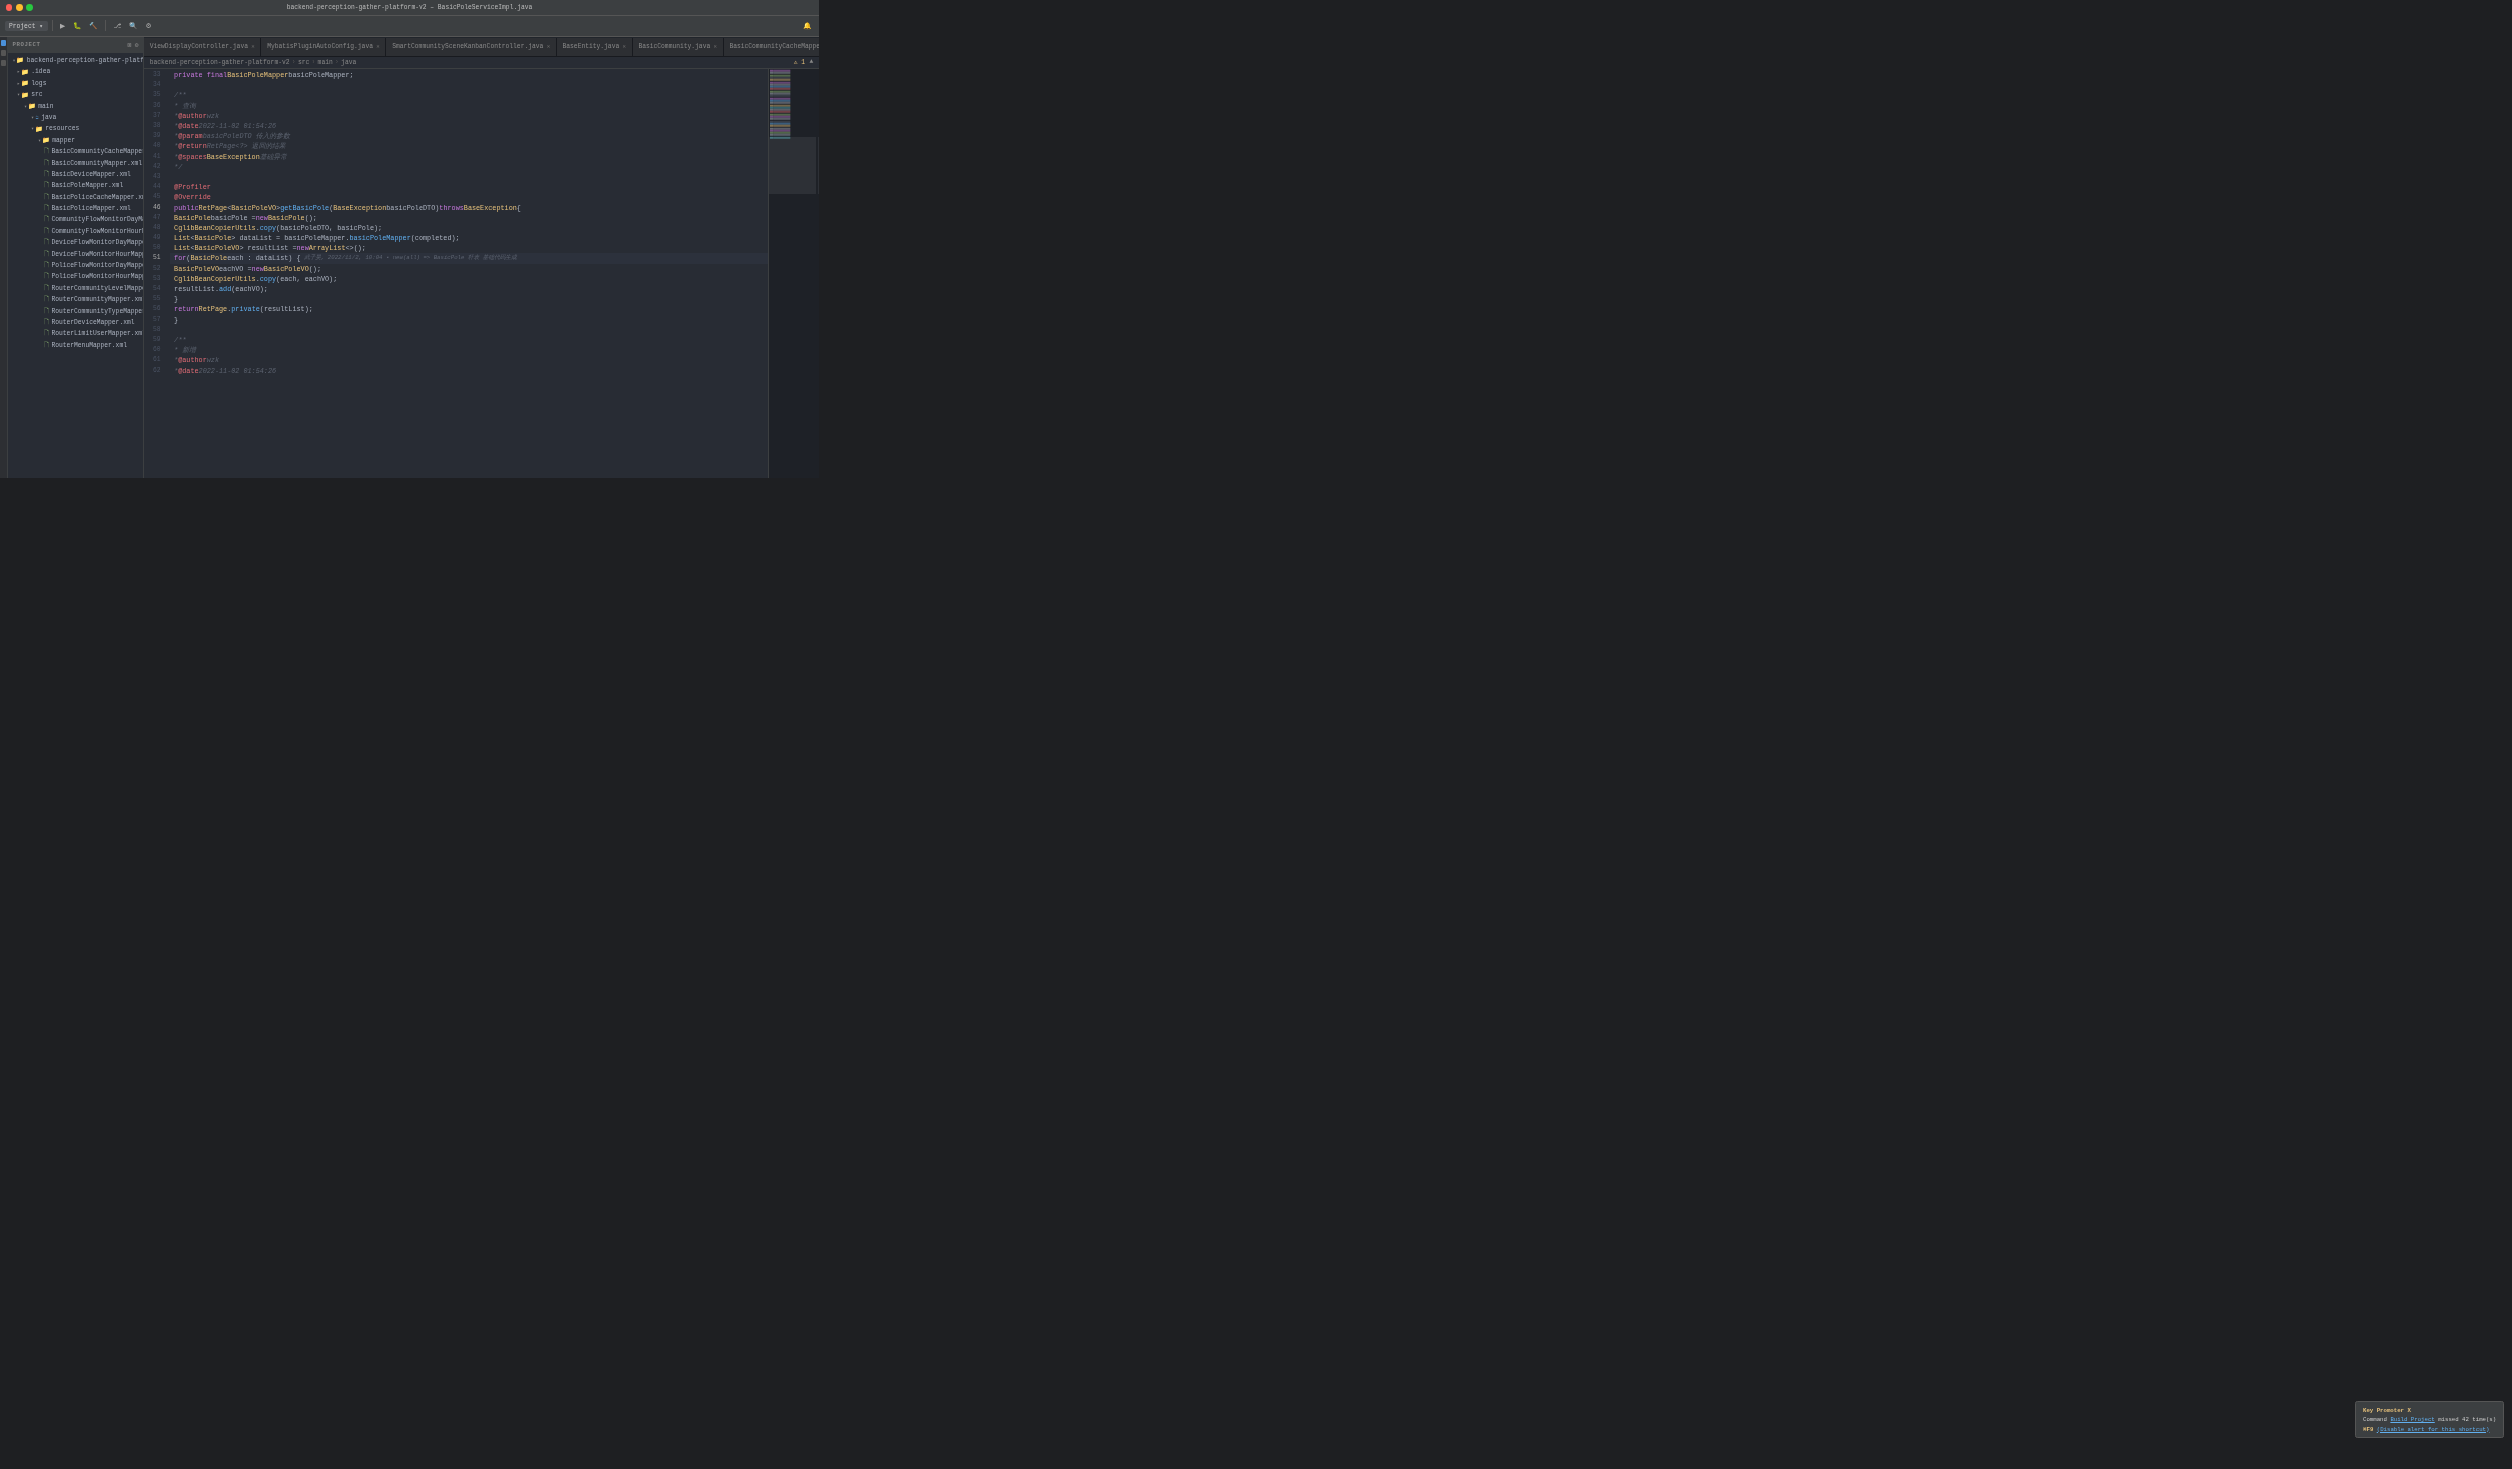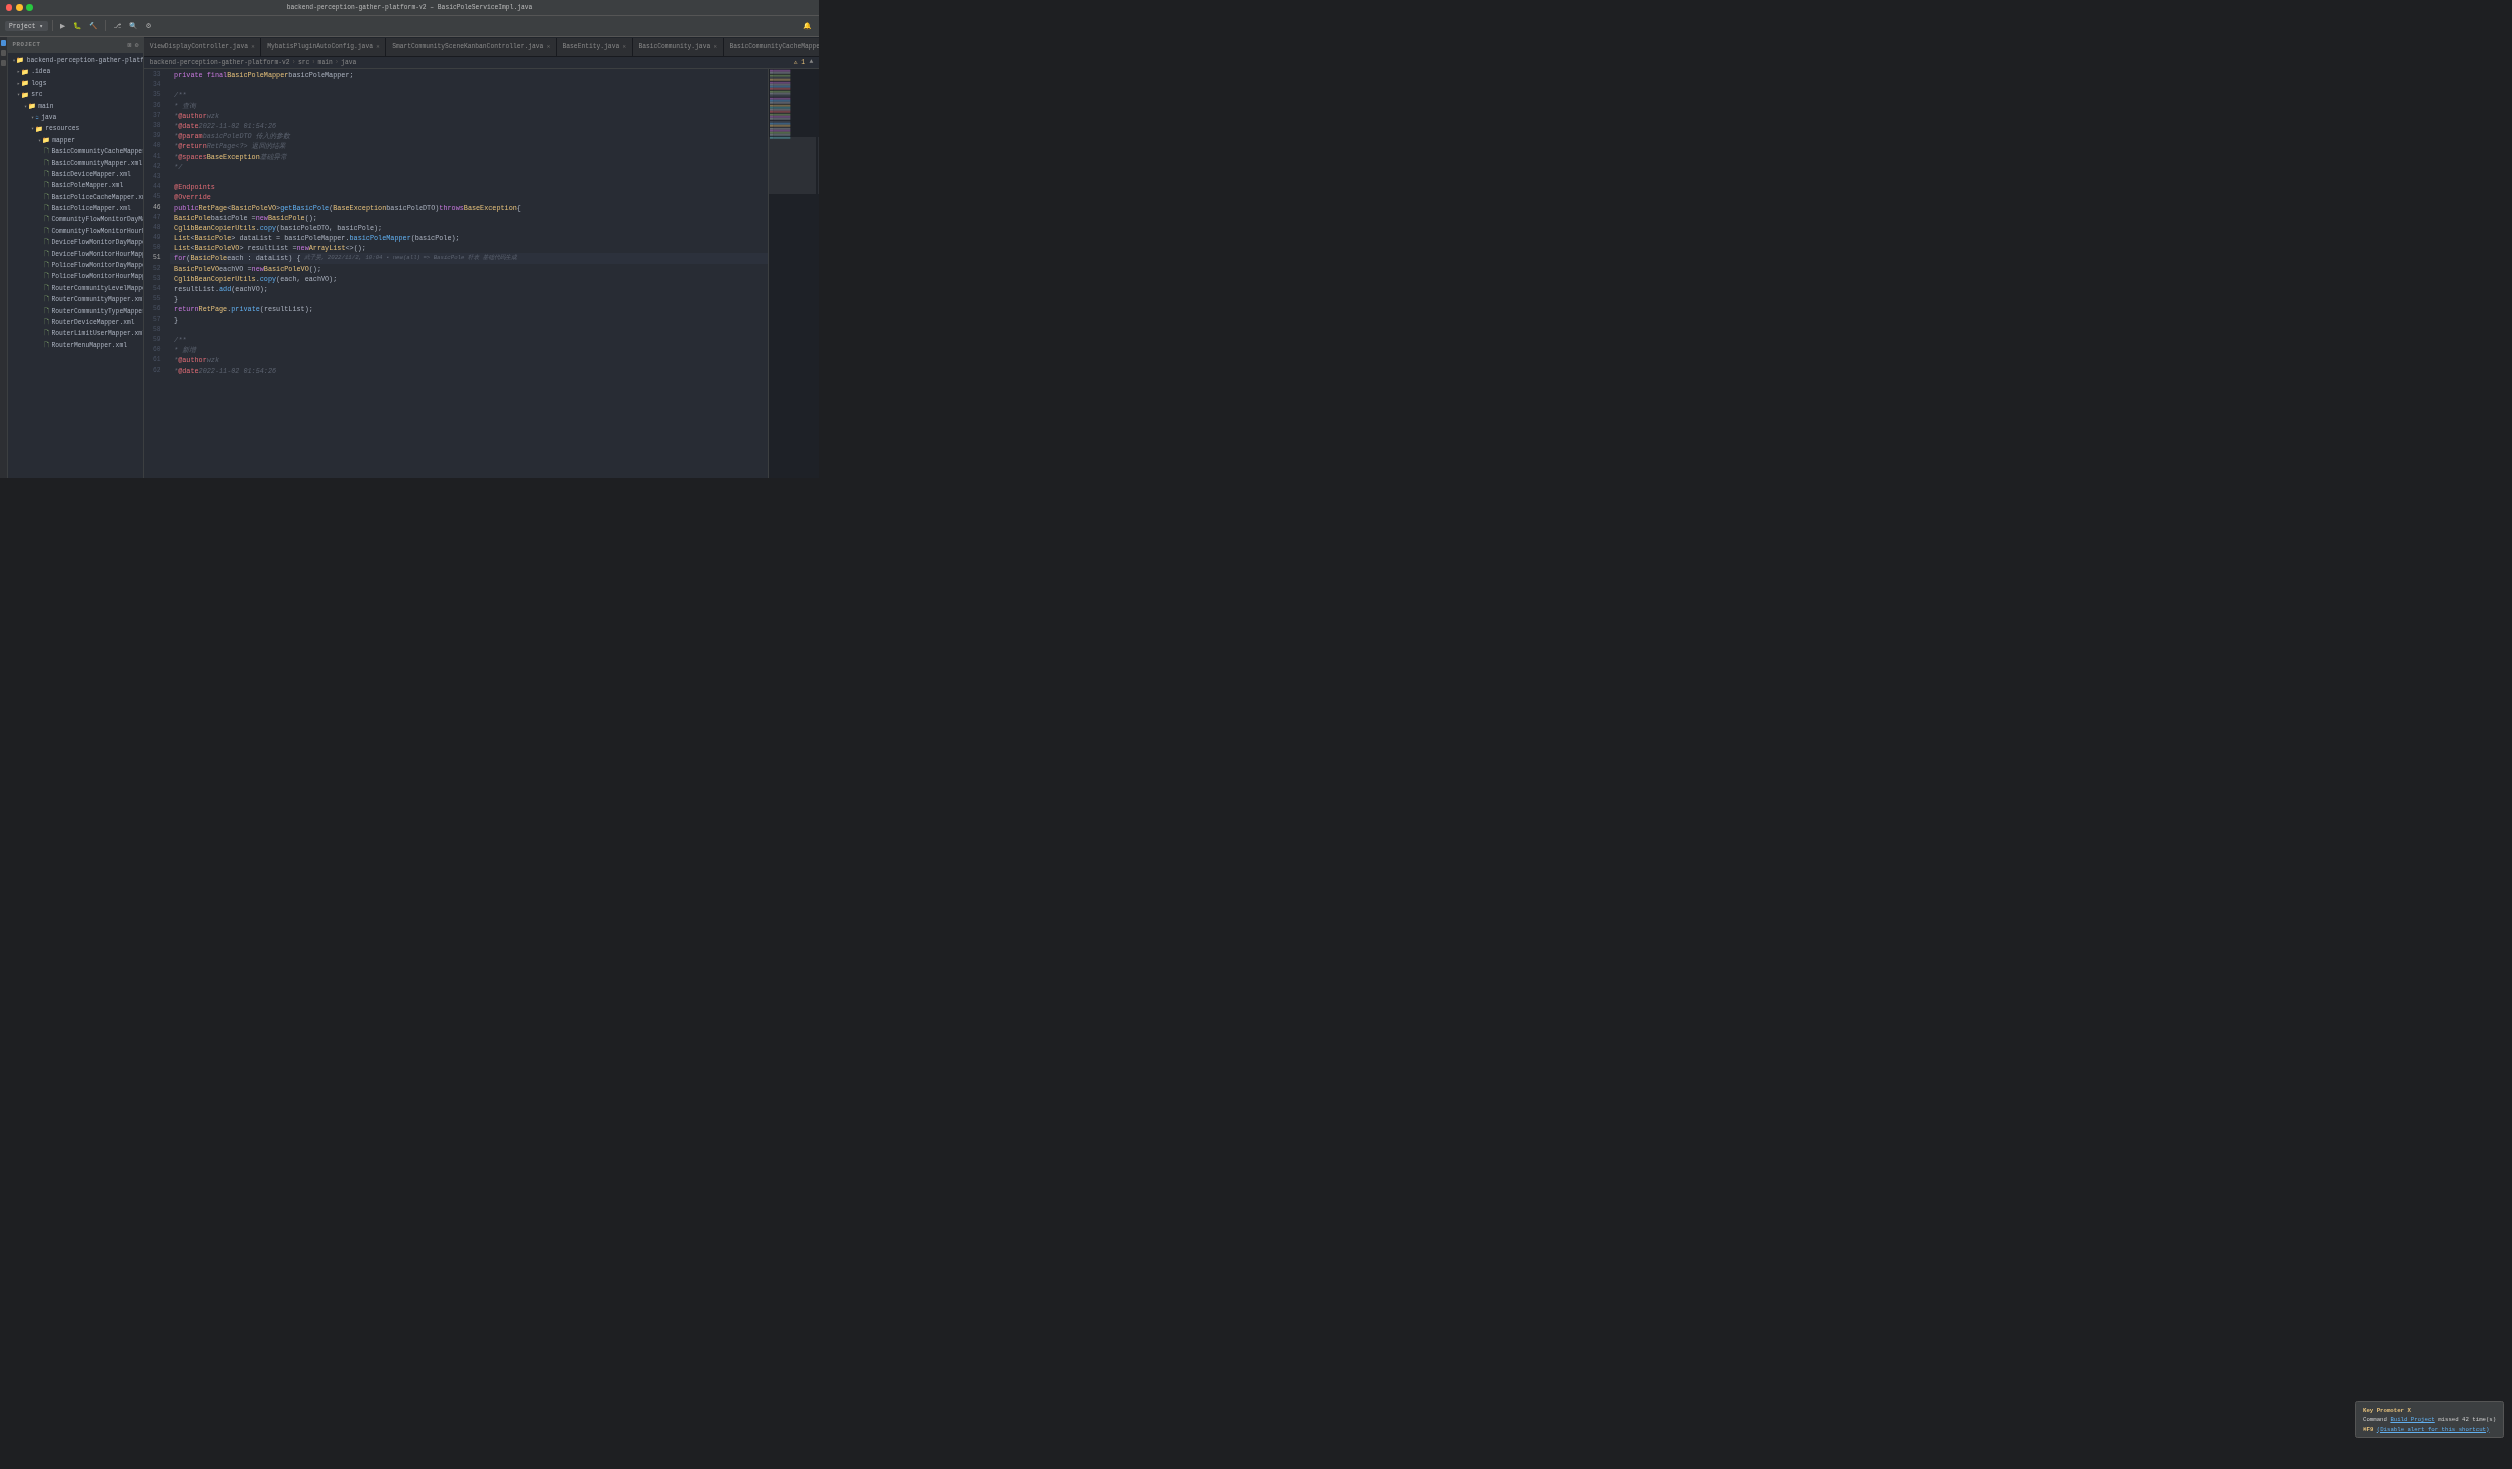--- a/index.html
+++ b/index.html
@@ -683,21 +683,21 @@
           </div>
 
           <div class="code-line">
             <span class="cm">     */</span>
           </div>
 
           <div class="code-line"></div>
 
           <div class="code-line">
             <span class="plain">    </span>
-              <span class="ann">@Endpoints</span>
+              <span class="ann">@Profiler</span>
           </div>
 
           <div class="code-line">
             <span class="plain">    </span>
               <span class="ann">@Override</span>
           </div>
 
           <div class="code-line">
             <span class="plain">    </span>
               <span class="kw">public</span>
@@ -734,21 +734,21 @@
               <span class="plain">(basicPoleDTO, basicPole);</span>
           </div>
 
           <div class="code-line">
             <span class="plain">        </span>
               <span class="cls">List</span>
               <span class="plain">&lt;</span>
               <span class="cls">BasicPole</span>
               <span class="plain">&gt; dataList = basicPoleMapper.</span>
               <span class="fn">basicPoleMapper</span>
-              <span class="plain">(basicPole);</span>
+              <span class="plain">(completed);</span>
           </div>
 
           <div class="code-line">
             <span class="plain">        </span>
               <span class="cls">List</span>
               <span class="plain">&lt;</span>
               <span class="cls">BasicPoleVO</span>
               <span class="plain">&gt; resultList = </span>
               <span class="kw">new</span>
               <span class="plain"> </span>

